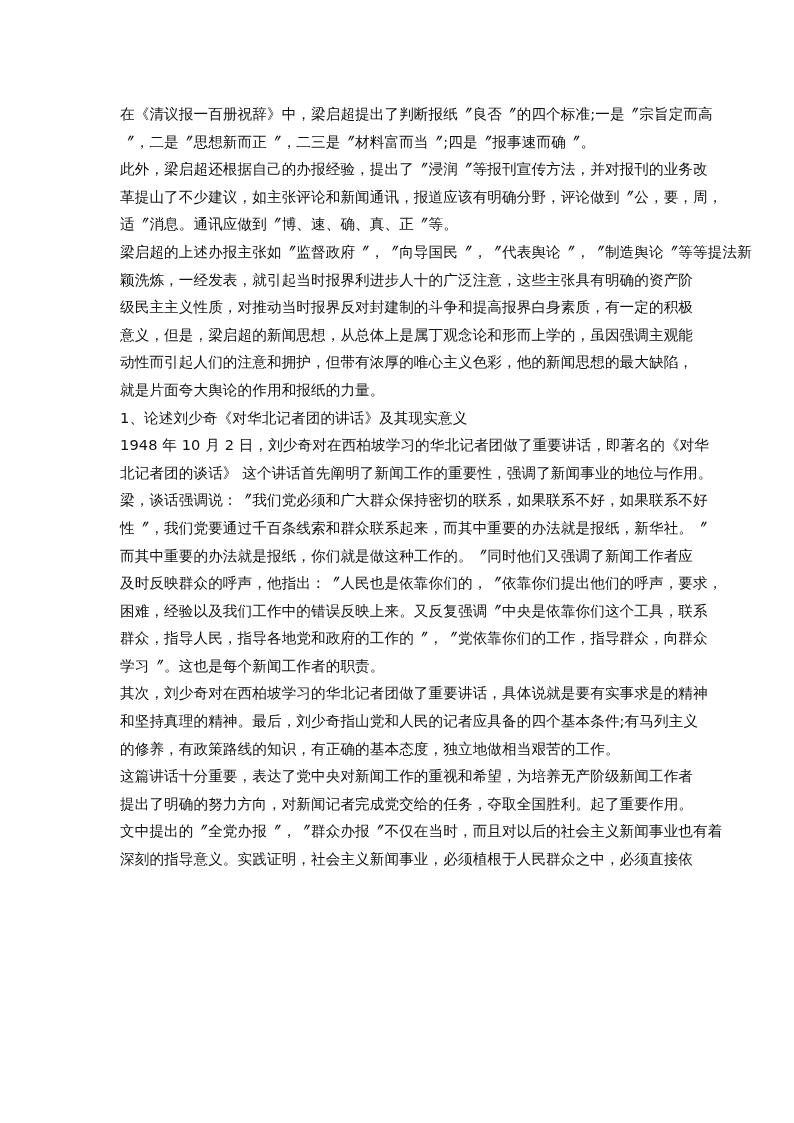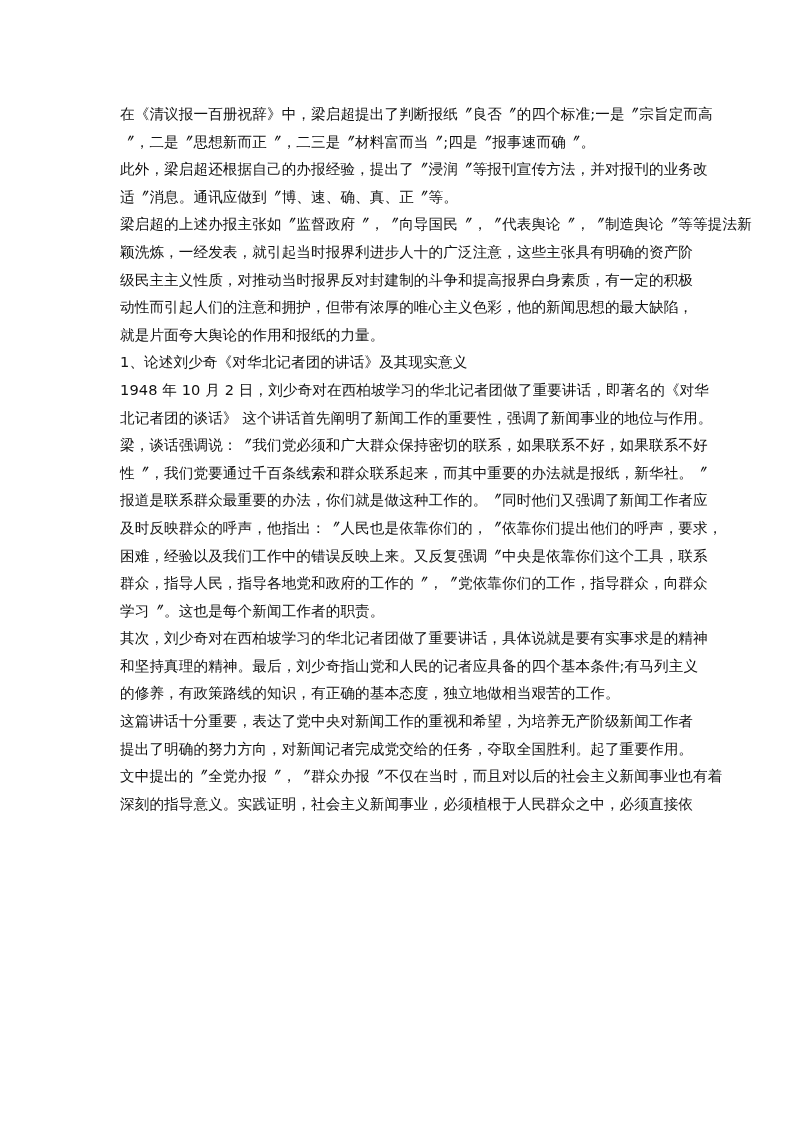--- a/index.html
+++ b/index.html
@@ -18,32 +18,34 @@
   }
 </style>
 </head>
 <body>
 
 <div class="page">
   <div class="content">
     <div class="line">在《清议报一百册祝辞》中，梁启超提出了判断报纸〞良否〞的四个标准;一是〞宗旨定而高</div>
     <div class="line">〞，二是〞思想新而正〞，二三是〞材料富而当〞;四是〞报事速而确〞。</div>
     <div class="line">此外，梁启超还根据自己的办报经验，提出了〞浸润〞等报刊宣传方法，并对报刊的业务改</div>
+    <div class="line">革提山了不少建议，如主张评论和新闻通讯，报道应该有明确分野，评论做到〞公，要，周，</div>
     <div class="line">适〞消息。通讯应做到〞博、速、确、真、正〞等。</div>
     <div class="line">梁启超的上述办报主张如〞监督政府〞，〞向导国民〞，〞代表舆论〞，〞制造舆论〞等等提法新</div>
     <div class="line">颖洗炼，一经发表，就引起当时报界利进步人十的广泛注意，这些主张具有明确的资产阶</div>
     <div class="line">级民主主义性质，对推动当时报界反对封建制的斗争和提高报界白身素质，有一定的积极</div>
+    <div class="line">意义，但是，梁启超的新闻思想，从总体上是属丁观念论和形而上学的，虽因强调主观能</div>
     <div class="line">动性而引起人们的注意和拥护，但带有浓厚的唯心主义色彩，他的新闻思想的最大缺陷，</div>
     <div class="line">就是片面夸大舆论的作用和报纸的力量。</div>
     <div class="line">1、论述刘少奇《对华北记者团的讲话》及其现实意义</div>
     <div class="line">1948 年    10 月 2 日，刘少奇对在西柏坡学习的华北记者团做了重要讲话，即著名的《对华</div>
     <div class="line">北记者团的谈话》 这个讲话首先阐明了新闻工作的重要性，强调了新闻事业的地位与作用。</div>
     <div class="line">梁，谈话强调说：〞我们党必须和广大群众保持密切的联系，如果联系不好，如果联系不好</div>
     <div class="line">性〞，我们党要通过千百条线索和群众联系起来，而其中重要的办法就是报纸，新华社。〞</div>
-    <div class="line">报道是联系群众最重要的办法，你们就是做这种工作的。〞同时他们又强调了新闻工作者应</div>
+    <div class="line">而其中重要的办法就是报纸，你们就是做这种工作的。〞同时他们又强调了新闻工作者应</div>
     <div class="line">及时反映群众的呼声，他指出：〞人民也是依靠你们的，〞依靠你们提出他们的呼声，要求，</div>
     <div class="line">困难，经验以及我们工作中的错误反映上来。又反复强调〞中央是依靠你们这个工具，联系</div>
     <div class="line">群众，指导人民，指导各地党和政府的工作的〞，〞党依靠你们的工作，指导群众，向群众</div>
     <div class="line">学习〞。这也是每个新闻工作者的职责。</div>
     <div class="line">其次，刘少奇对在西柏坡学习的华北记者团做了重要讲话，具体说就是要有实事求是的精神</div>
     <div class="line">和坚持真理的精神。最后，刘少奇指山党和人民的记者应具备的四个基本条件;有马列主义</div>
     <div class="line">的修养，有政策路线的知识，有正确的基本态度，独立地做相当艰苦的工作。</div>
     <div class="line">这篇讲话十分重要，表达了党中央对新闻工作的重视和希望，为培养无产阶级新闻工作者</div>
     <div class="line">提出了明确的努力方向，对新闻记者完成党交给的任务，夺取全国胜利。起了重要作用。</div>
     <div class="line">文中提出的〞全党办报〞，〞群众办报〞不仅在当时，而且对以后的社会主义新闻事业也有着</div>

